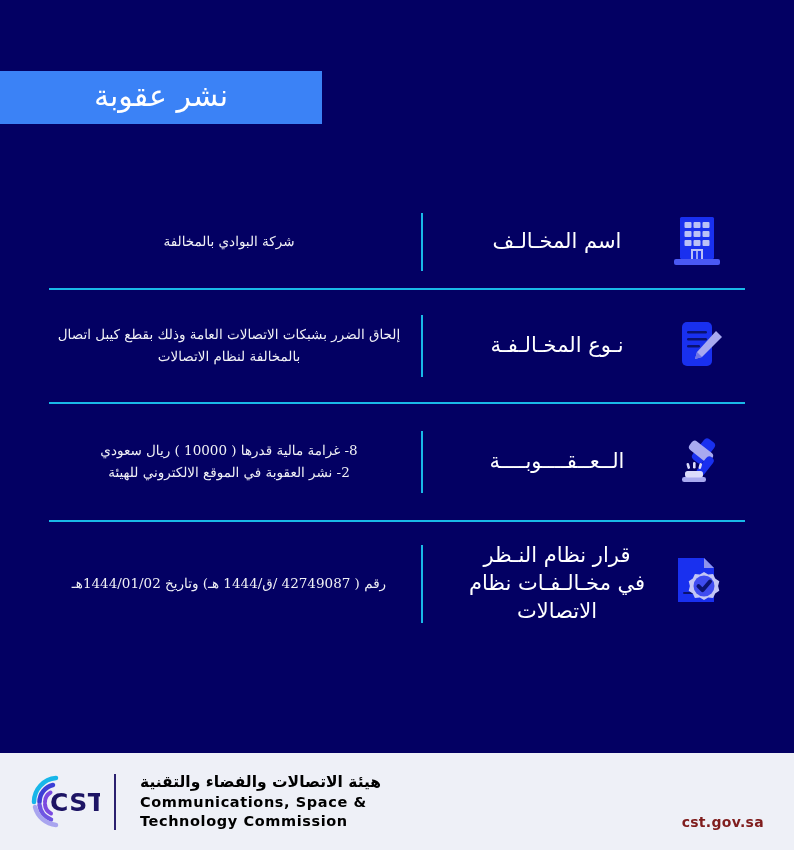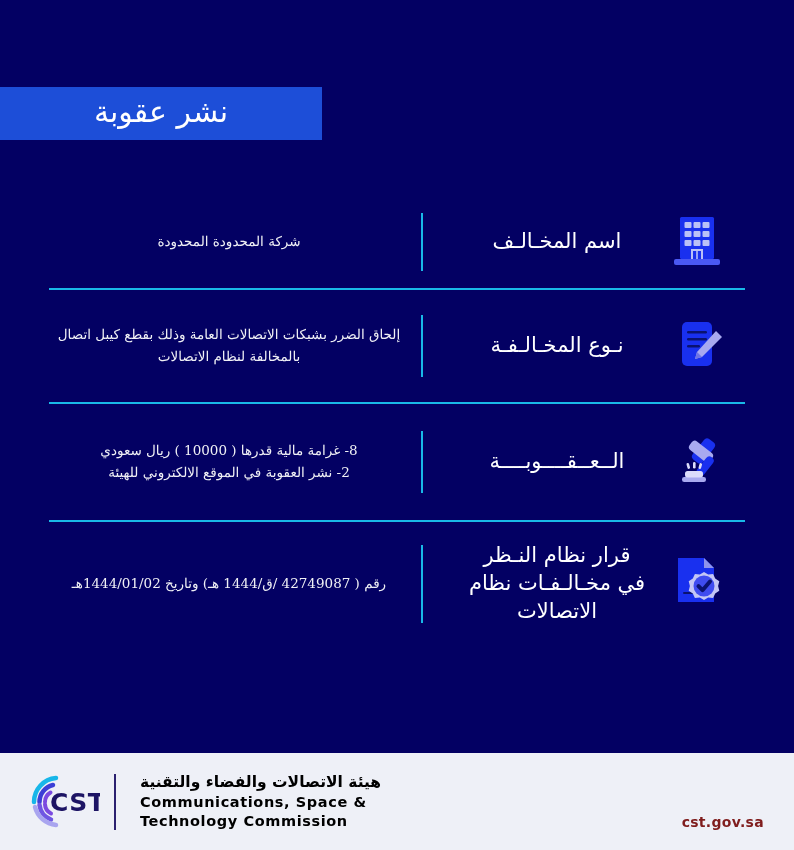--- a/index.html
+++ b/index.html
@@ -11,25 +11,25 @@
     height: 850px;
     background: #030063;
     font-family: "DejaVu Sans", "Liberation Sans", sans-serif;
     overflow: hidden;
     position: relative;
   }
 
   
   .title-banner {
     position: absolute;
-    top: 87px;
+    top: 71px;
     left: 0;
     width: 322px;
     height: 53px;
-    background: #1d4ed8;
+    background: #3b82f6;
     display: flex;
     align-items: center;
     justify-content: center;
   }
   .title-banner-text {
     color: #ffffff;
     font-size: 30px;
     letter-spacing: 0.5px;
     font-weight: 400;
     line-height: 1;
@@ -183,21 +183,21 @@
         <rect x="22.5" y="25" width="7" height="6" rx="1" fill="#b9c0f7"></rect>
         <rect x="31.5" y="25" width="7" height="6" rx="1" fill="#b9c0f7"></rect>
         <rect x="20" y="34" width="12" height="10" fill="#b9c0f7"></rect>
         <rect x="22" y="36" width="8" height="8" fill="#1930ef"></rect>
         <rect x="25.2" y="36" width="1.6" height="8" fill="#b9c0f7"></rect>
         <rect x="3" y="44" width="46" height="6" rx="2" fill="#4a58f2"></rect>
       </svg>
     </div>
     <div class="row-label">اسم المخـالـف</div>
     <div class="row-divider-v"></div>
-    <div class="row-value">شركة المحدودة المحدودة</div>
+    <div class="row-value">شركة البوادي بالمخالفة</div>
   </div>
 
   <div class="divider-h"></div>
 
   <div class="row row-2">
     <div class="row-icon">
       <svg width="54" height="58" viewBox="0 0 54 58" aria-hidden="true">
         <rect x="12" y="5" width="30" height="44" rx="5" fill="#1930ef"></rect>
         <rect x="17" y="14" width="20" height="2.6" rx="1.3" fill="#0a1270"></rect>
         <rect x="17" y="21" width="20" height="2.6" rx="1.3" fill="#0a1270"></rect>

